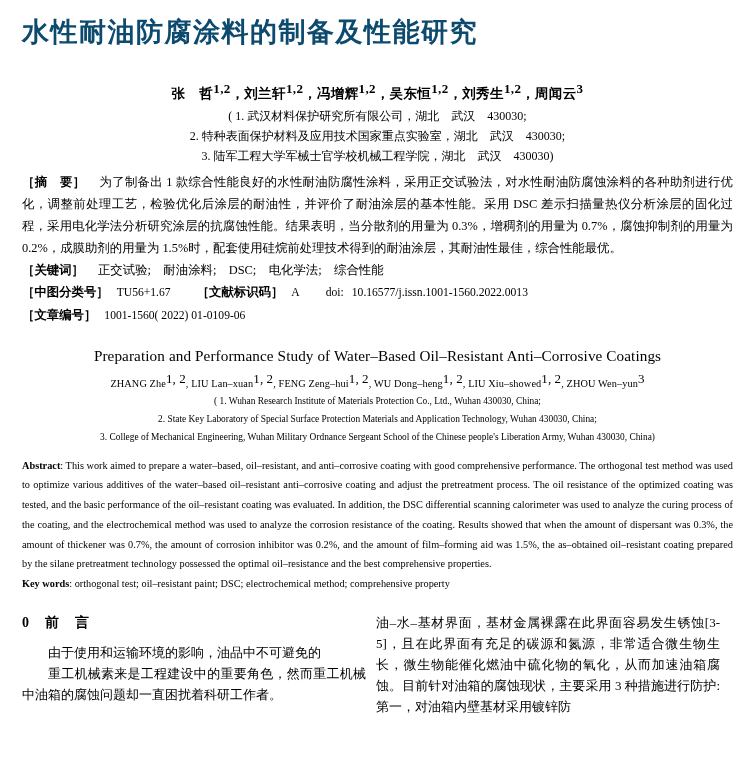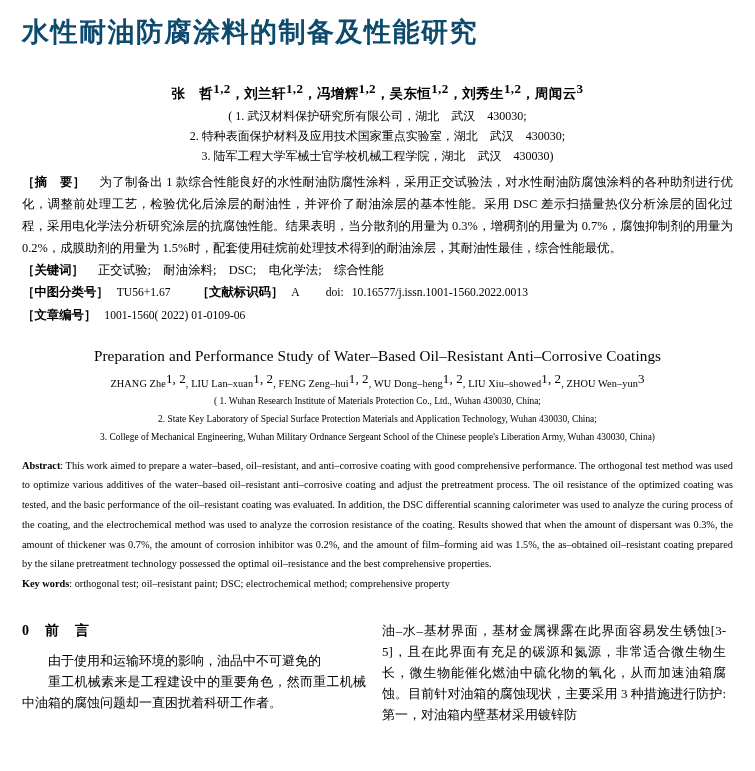--- a/index.html
+++ b/index.html
@@ -107,23 +107,23 @@
   .en-abs p { margin: 0; font-family: Liberation Serif, serif; }
   .en-kw {
     font-size: 10.3px;
     line-height: 1.92;
     margin-top: 0;
   }
   .b { font-weight: bold; }
 
   
   .body-cols {
-    margin-top: 26px;
+    margin-top: 18px;
     display: flex;
-    gap: 16px;
+    gap: 10px;
   }
   .col {
     width: 344px;
     font-size: 13px;
     line-height: 1.62;
     text-align: justify;
   }
   .sec-head {
     font-weight: bold;
     font-size: 14px;

